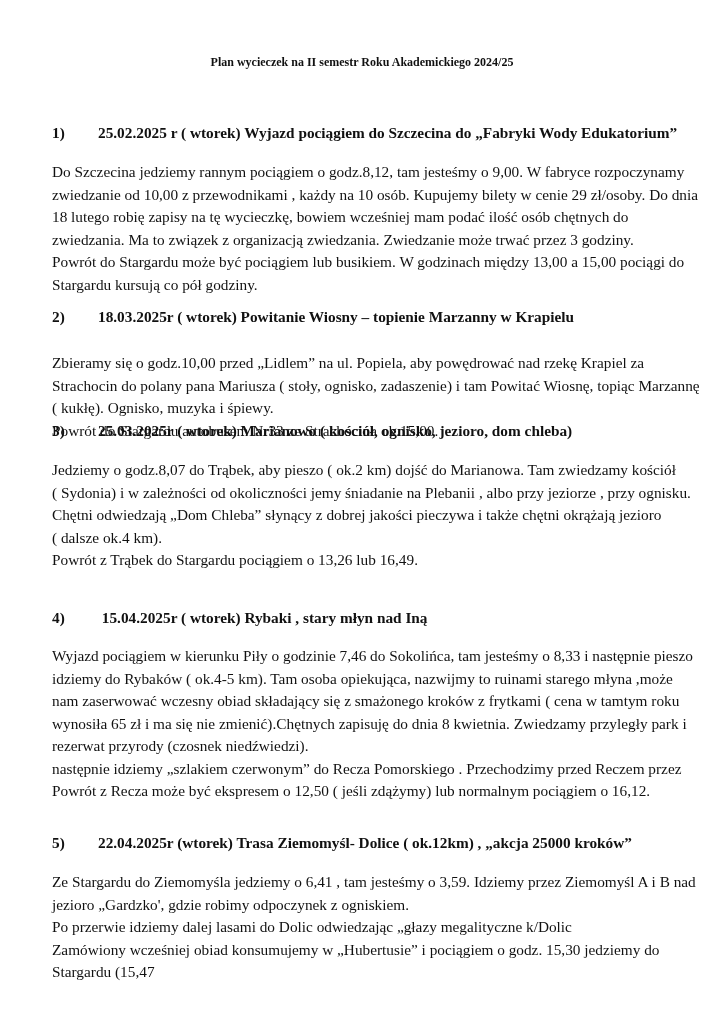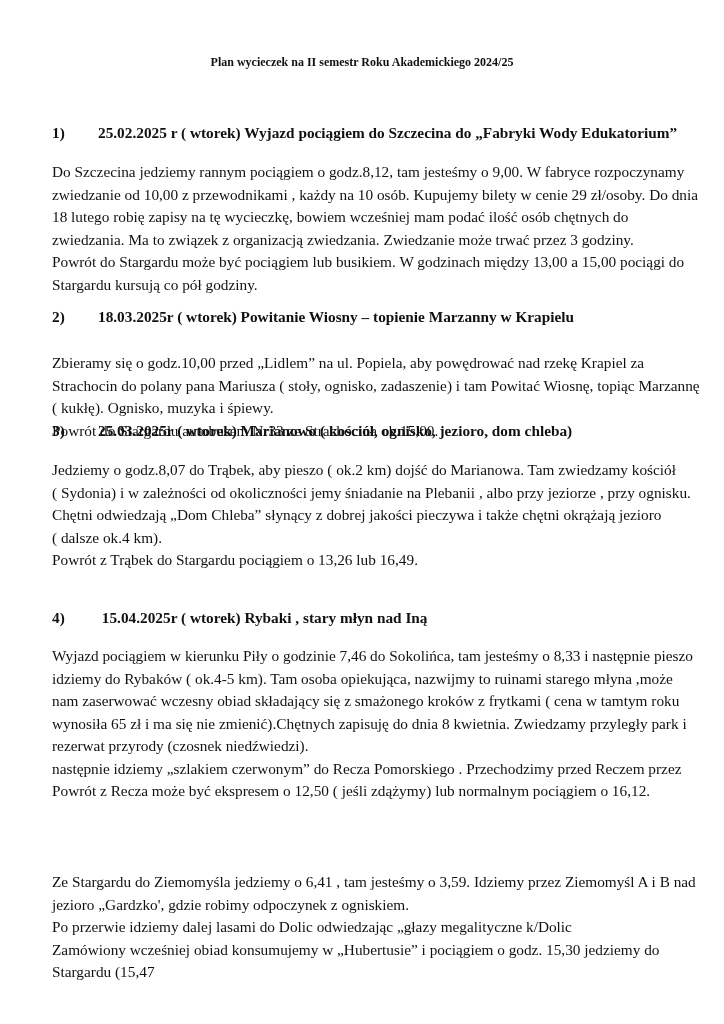--- a/index.html
+++ b/index.html
@@ -72,20 +72,23 @@
   <div class="body" style="top:645px;">
     <p> Wyjazd pociągiem w kierunku Piły o godzinie 7,46 do Sokolińca, tam jesteśmy o 8,33 i następnie pieszo</p>
     <p>idziemy do Rybaków ( ok.4-5 km). Tam osoba opiekująca,  nazwijmy to ruinami starego młyna ,może</p>
     <p>nam zaserwować wczesny obiad składający się z smażonego kroków z frytkami ( cena w tamtym roku</p>
     <p>wynosiła 65 zł i ma się nie zmienić).Chętnych zapisuję do dnia 8 kwietnia. Zwiedzamy przyległy park i</p>
     <p>rezerwat przyrody (czosnek niedźwiedzi).</p>
     <p>następnie idziemy „szlakiem czerwonym”   do  Recza Pomorskiego . Przechodzimy przed Reczem przez</p>
     <p>Powrót z Recza może być ekspresem o 12,50 ( jeśli zdążymy) lub normalnym pociągiem o 16,12.</p>
   </div>
 
+  <div class="heading" style="top:833px;">
+    <span class="num">5)</span><span>22.04.2025r (wtorek) Trasa Ziemomyśl- Dolice ( ok.12km) , „akcja 25000 kroków”</span>
+  </div>
   <div class="body" style="top:871px;">
     <p>Ze Stargardu do Ziemomyśla jedziemy o 6,41 , tam jesteśmy o 3,59. Idziemy przez Ziemomyśl A i B nad</p>
     <p>jezioro „Gardzko', gdzie robimy odpoczynek z ogniskiem.</p>
     <p>Po przerwie idziemy dalej lasami do Dolic odwiedzając „głazy megalityczne k/Dolic</p>
     <p>Zamówiony wcześniej obiad konsumujemy w „Hubertusie” i pociągiem o godz. 15,30 jedziemy do</p>
     <p>Stargardu (15,47</p>
   </div>
 
 </div>
 

